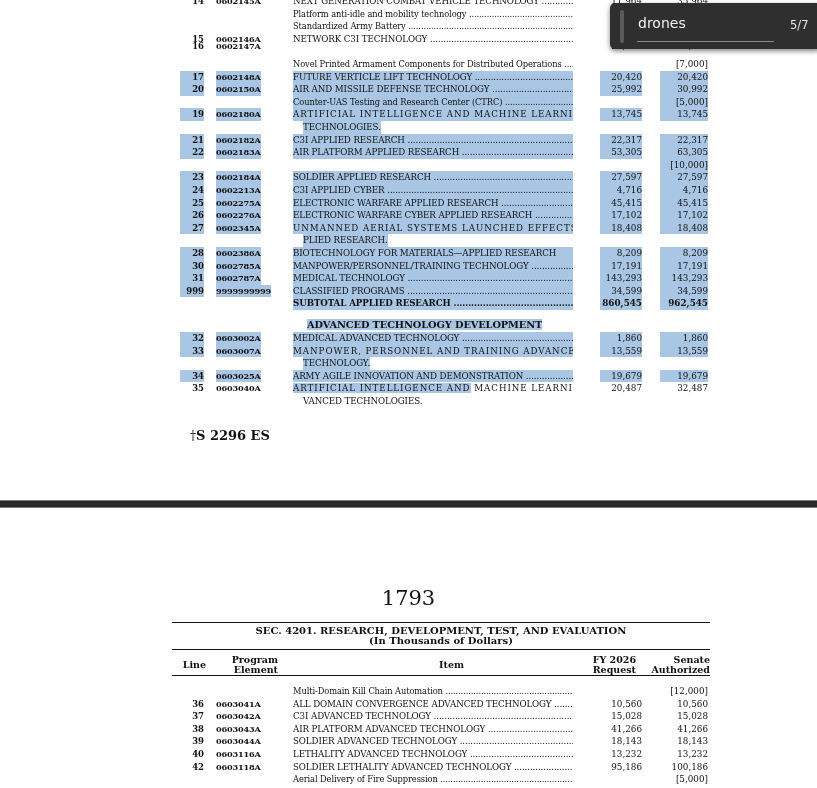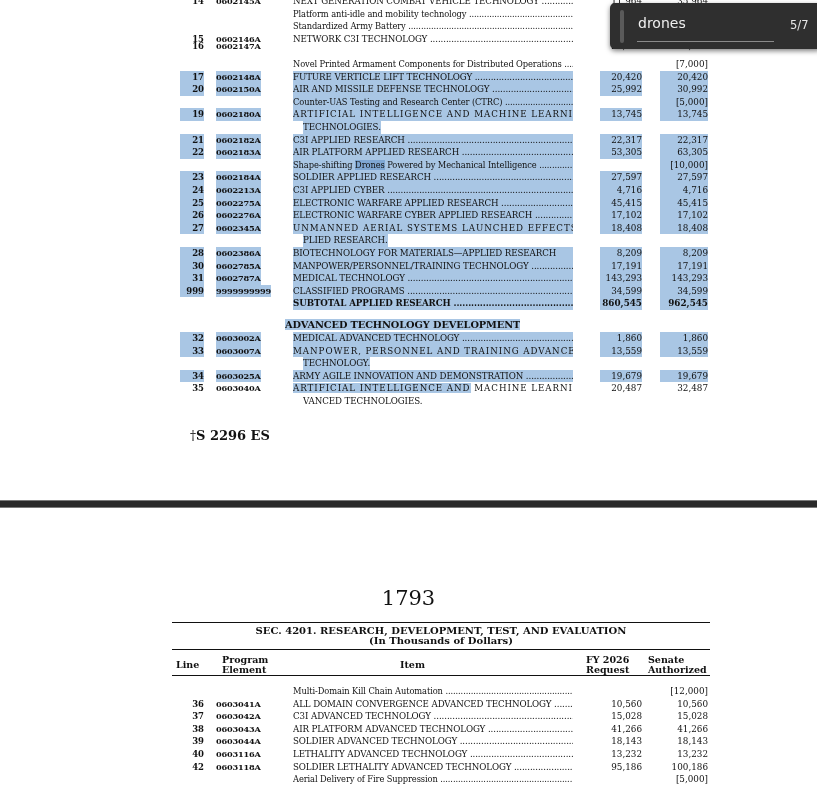--- a/index.html
+++ b/index.html
@@ -30,21 +30,21 @@
   .hl-strong { background:#7fa7d3; }
 
   .heading { font-weight:bold; font-size:9.8px; }
 
   .stamp { position:absolute; left:190px; top:428px; font-weight:bold; font-size:13px; }
   .stamp .dagger { font-weight:normal; font-size:12px; }
 
   .page-num { position:absolute; left:0; width:817px; top:78px; text-align:center; font-size:21px; }
   .tbl-rule { position:absolute; left:172px; width:538px; height:0; border-top:1px solid #111; }
   .tbl-title { position:absolute; left:172px; width:538px; text-align:center; font-weight:bold; font-size:10px; line-height:10px; }
-  .hdr { position:absolute; font-weight:bold; font-size:9.5px; line-height:9.5px; text-align:left; }
+  .hdr { position:absolute; font-weight:bold; font-size:9.5px; line-height:9.5px; text-align:right; }
 
   .search-box {
     position:absolute; left:610px; top:3px; width:212px; height:46px;
     background:#2f2f2f; border-radius:5px; box-shadow:0 2px 5px rgba(0,0,0,0.5);
   }
   .search-handle { position:absolute; left:10px; top:7px; width:4px; height:33px; background:#5a5a5a; border-radius:2px; }
   .search-input { position:absolute; left:28px; top:8px; width:144px; height:24px; background:transparent; border:none; outline:none; color:#f0f0f0; font-family:"DejaVu Sans","Liberation Sans",sans-serif; font-size:14px; padding:0; }
   .search-underline { position:absolute; left:27px; top:38px; width:137px; height:1px; background:#8a8a8a; }
   .search-count { position:absolute; left:180px; top:15px; color:#e8e8e8; font-family:"DejaVu Sans","Liberation Sans",sans-serif; font-size:11.5px; }
 </style>
@@ -127,21 +127,20 @@
       <div class="row" style="top: 146.2px;">
         <span class="cell c-line hl">22</span>
         <span class="cell c-pe hl">0602183A</span>
         <span class="cell c-item dots hl">AIR PLATFORM APPLIED RESEARCH</span>
         <span class="cell c-req hl">53,305</span>
         <span class="cell c-auth hl">63,305</span>
       </div>
       <div class="row" style="top: 158.8px;">
         <span class="cell c-line"></span>
         <span class="cell c-pe"></span>
-        <span class="cell c-item sub dots hl"><span>Shape-shifting </span><span class="hl-strong">Drones</span><span> Powered by Mechanical Intelligence</span></span>
         <span class="cell c-auth hl">[10,000]</span>
       </div>
       <div class="row" style="top: 171.4px;">
         <span class="cell c-line hl">23</span>
         <span class="cell c-pe hl">0602184A</span>
         <span class="cell c-item dots hl">SOLDIER APPLIED RESEARCH</span>
         <span class="cell c-req hl">27,597</span>
         <span class="cell c-auth hl">27,597</span>
       </div>
       <div class="row" style="top: 184px; text-decoration: underline;">
@@ -205,21 +204,21 @@
       </div>
       <div class="row" style="top: 297.4px;">
         <span class="cell c-line"></span>
         <span class="cell c-pe"></span>
         <span class="cell c-item bold dots hl">SUBTOTAL APPLIED RESEARCH</span>
         <span class="cell c-req bold hl">860,545</span>
         <span class="cell c-auth bold hl">962,545</span>
       </div>
     </div>
   <div id="p1-heading" class="row" style="top:319px;">
-    <span class="cell c-item heading" style="left:285px;width:auto;"><span class="hl">ADVANCED TECHNOLOGY DEVELOPMENT</span></span>
+    <span class="cell c-item heading" style="left:307px;width:auto;"><span class="hl">ADVANCED TECHNOLOGY DEVELOPMENT</span></span>
   </div>
   <div id="p1-rows2">
       <div class="row" style="top: 332px;">
         <span class="cell c-line hl">32</span>
         <span class="cell c-pe hl">0603002A</span>
         <span class="cell c-item dots hl">MEDICAL ADVANCED TECHNOLOGY</span>
         <span class="cell c-req hl">1,860</span>
         <span class="cell c-auth hl">1,860</span>
       </div>
       <div class="row" style="top: 344.6px;">

